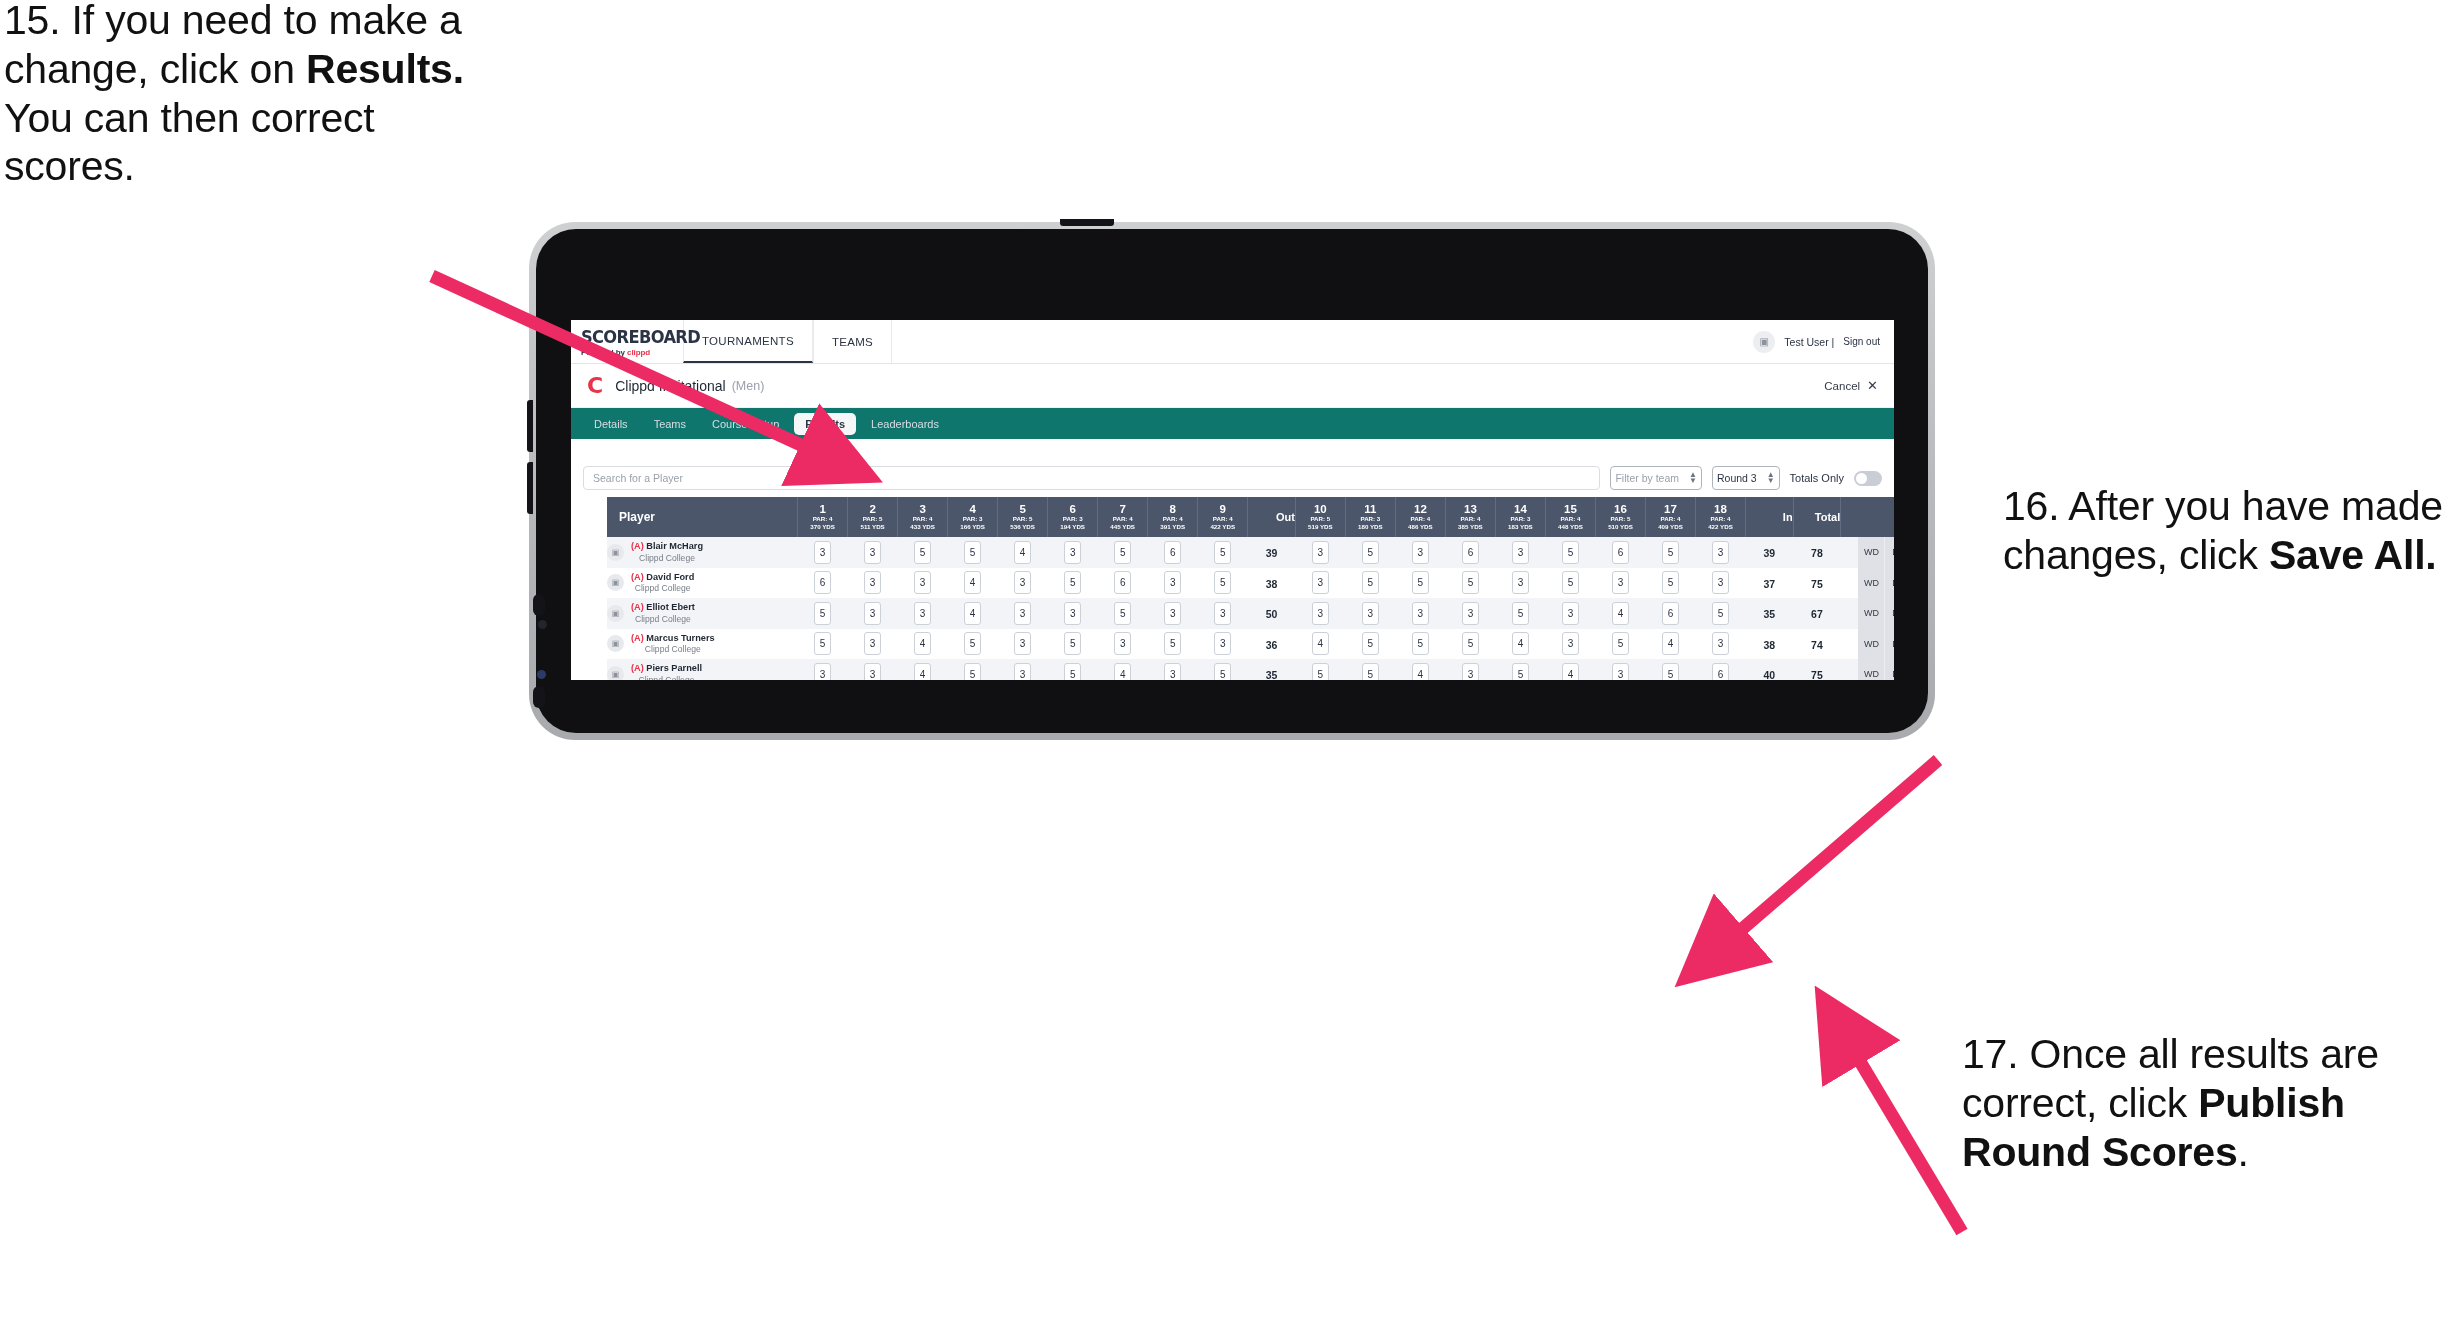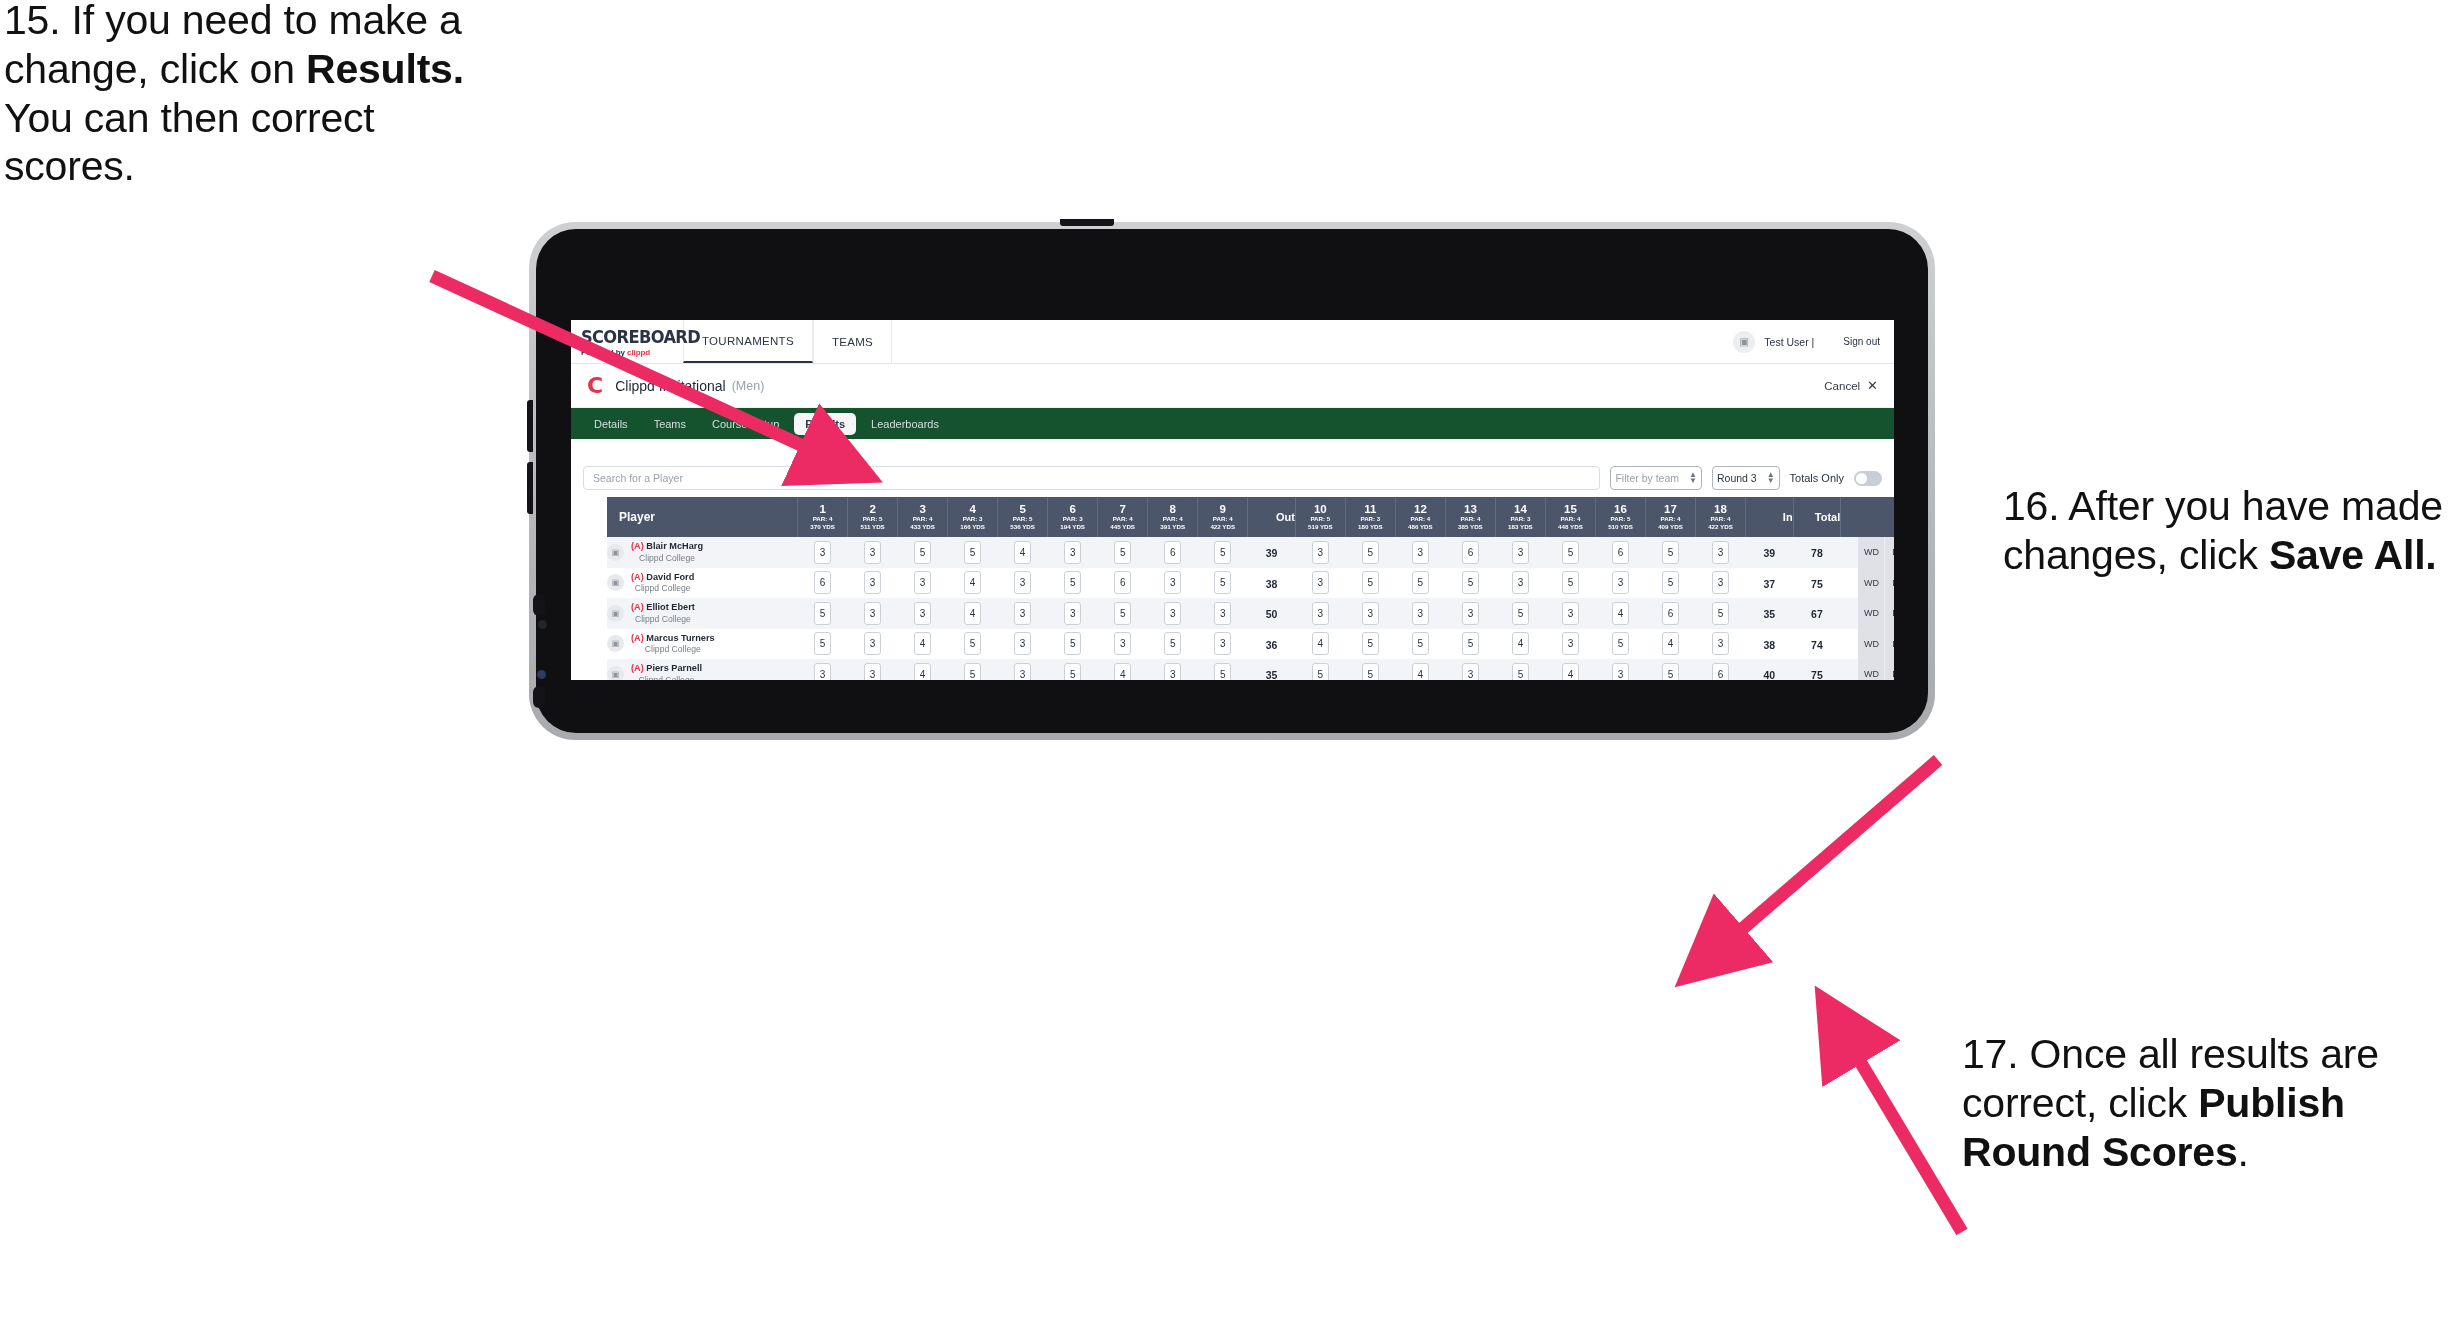--- a/index.html
+++ b/index.html
@@ -111,21 +111,21 @@
     display: flex; align-items: center; gap: 9px;
     padding-right: 14px;
   }
   .avatar-circle {
     width: 22px; height: 22px; border-radius: 50%;
     background: #eceef1;
     display: flex; align-items: center; justify-content: center;
     color: #8d939c; font-size: 10px;
   }
   .user-name { font-size: 10.5px; color: #2b3445; }
-  .sign-out { font-size: 10px; color: #2b3445; cursor: pointer; margin-left: 20px; text-align: center; }
+  .sign-out { font-size: 10px; color: #2b3445; cursor: pointer; margin-left: 0; text-align: center; }
 
   
   .tourney-bar {
     height: 44px;
     background: #ffffff;
     display: flex; align-items: center;
     padding: 0 16px;
     border-bottom: 1px solid #eef0f2;
   }
   .clippd-c {
@@ -141,21 +141,21 @@
   .cancel-x {
     margin-left: auto;
     display: flex; align-items: center; gap: 7px;
     font-size: 11.5px; color: #343c48; cursor: pointer;
   }
   .cancel-x .xglyph { font-size: 13px; color: #343c48; }
 
   
   .subtabs {
     height: 31px;
-    background: #14532d;
+    background: #0f766e;
     display: flex; align-items: center;
     padding-left: 12px;
     gap: 4px;
   }
   .subtab {
     font-size: 11px;
     color: #d9dde4;
     padding: 5px 11px;
     border-radius: 5px;
     cursor: pointer;

